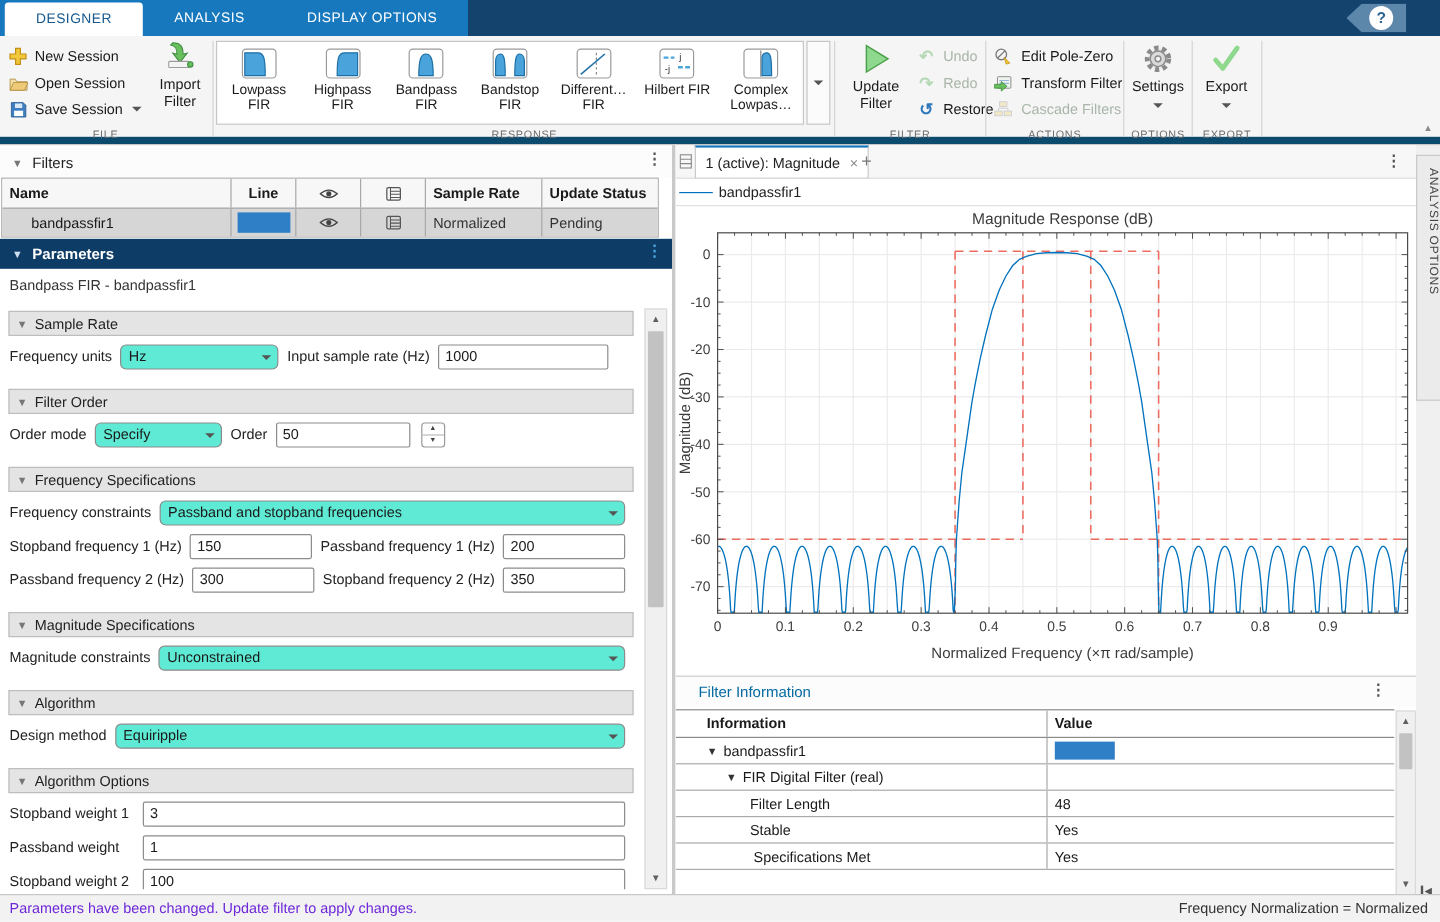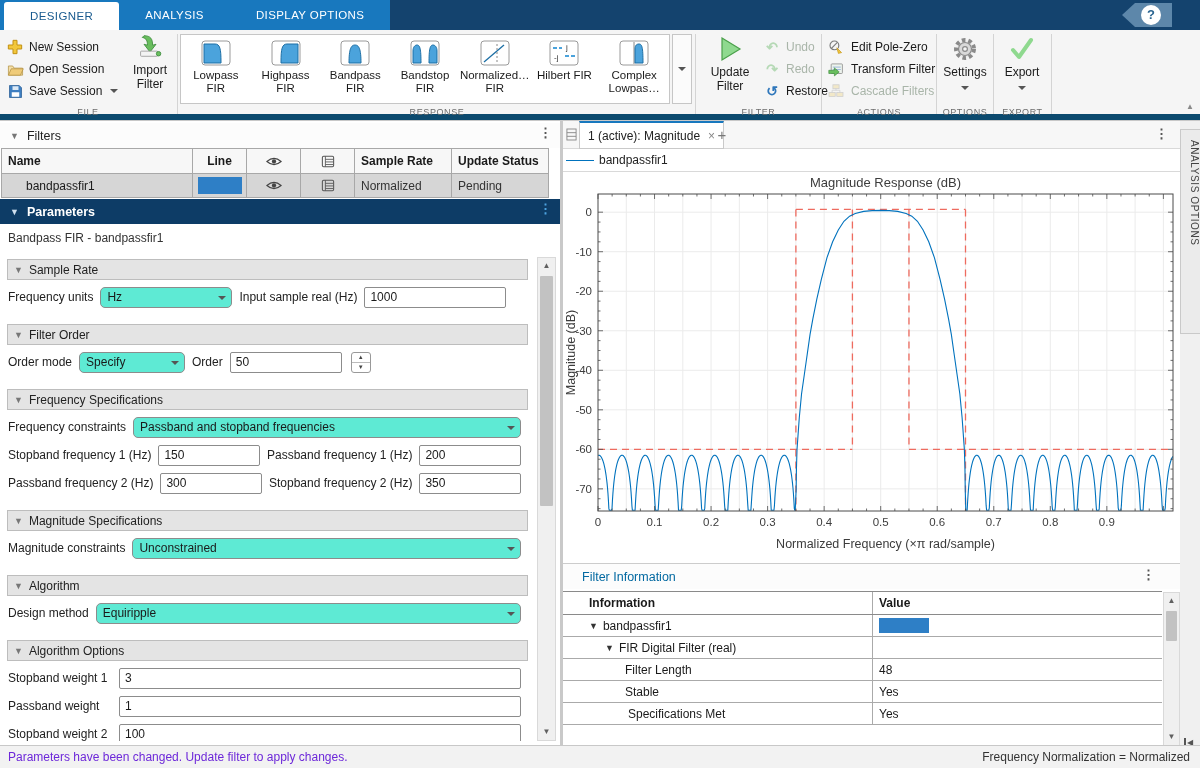--- a/index.html
+++ b/index.html
@@ -224,21 +224,21 @@
             </svg>
             <div class="gal-lb">Bandstop</div>
             <div class="gal-lb">FIR</div>
           </div>
           <div class="gal-item">
             <svg width="30" height="26" viewBox="0 0 30 26">
               <rect x="1" y="1" width="28" height="24" rx="3" fill="#fff" stroke="#9a9a9a"></rect>
               <line x1="4" y1="22" x2="24" y2="5" stroke="#1D6FA5" stroke-width="1.3"></line>
               <line x1="17" y1="4" x2="17" y2="22" stroke="#888" stroke-dasharray="2 2"></line>
             </svg>
-            <div class="gal-lb">Normalized…</div>
+            <div class="gal-lb">Different…</div>
             <div class="gal-lb">FIR</div>
           </div>
           <div class="gal-item">
             <svg width="30" height="26" viewBox="0 0 30 26">
               <rect x="1" y="1" width="28" height="24" rx="3" fill="#fff" stroke="#9a9a9a"></rect>
               <line x1="4" y1="8" x2="13" y2="8" stroke="#4BA3DC" stroke-width="2" stroke-dasharray="4 2"></line>
               <line x1="16" y1="16" x2="26" y2="16" stroke="#4BA3DC" stroke-width="2" stroke-dasharray="4 2"></line>
               <text x="17" y="10" font-size="8" fill="#333">j</text>
               <text x="5" y="20" font-size="8" fill="#333">-j</text>
             </svg>
@@ -417,21 +417,21 @@
 
     <div class="pscroll" id="pscroll">
         <div class="psec sec-sample-rate">
           <div class="psec-bar">
             <span class="hdr-caret">▼</span>
             <span>Sample Rate</span>
           </div>
           <div class="prow">
             <label>Frequency units</label>
             <div class="ctl-dd w-md"><span>Hz</span><span class="dd-caret"></span></div>
-            <label>Input sample real (Hz)</label>
+            <label>Input sample rate (Hz)</label>
             <div class="ctl-in w-md2">1000</div>
           </div>
         </div>
         <div class="psec sec-filter-order">
           <div class="psec-bar">
             <span class="hdr-caret">▼</span>
             <span>Filter Order</span>
           </div>
           <div class="prow">
             <label>Order mode</label>

